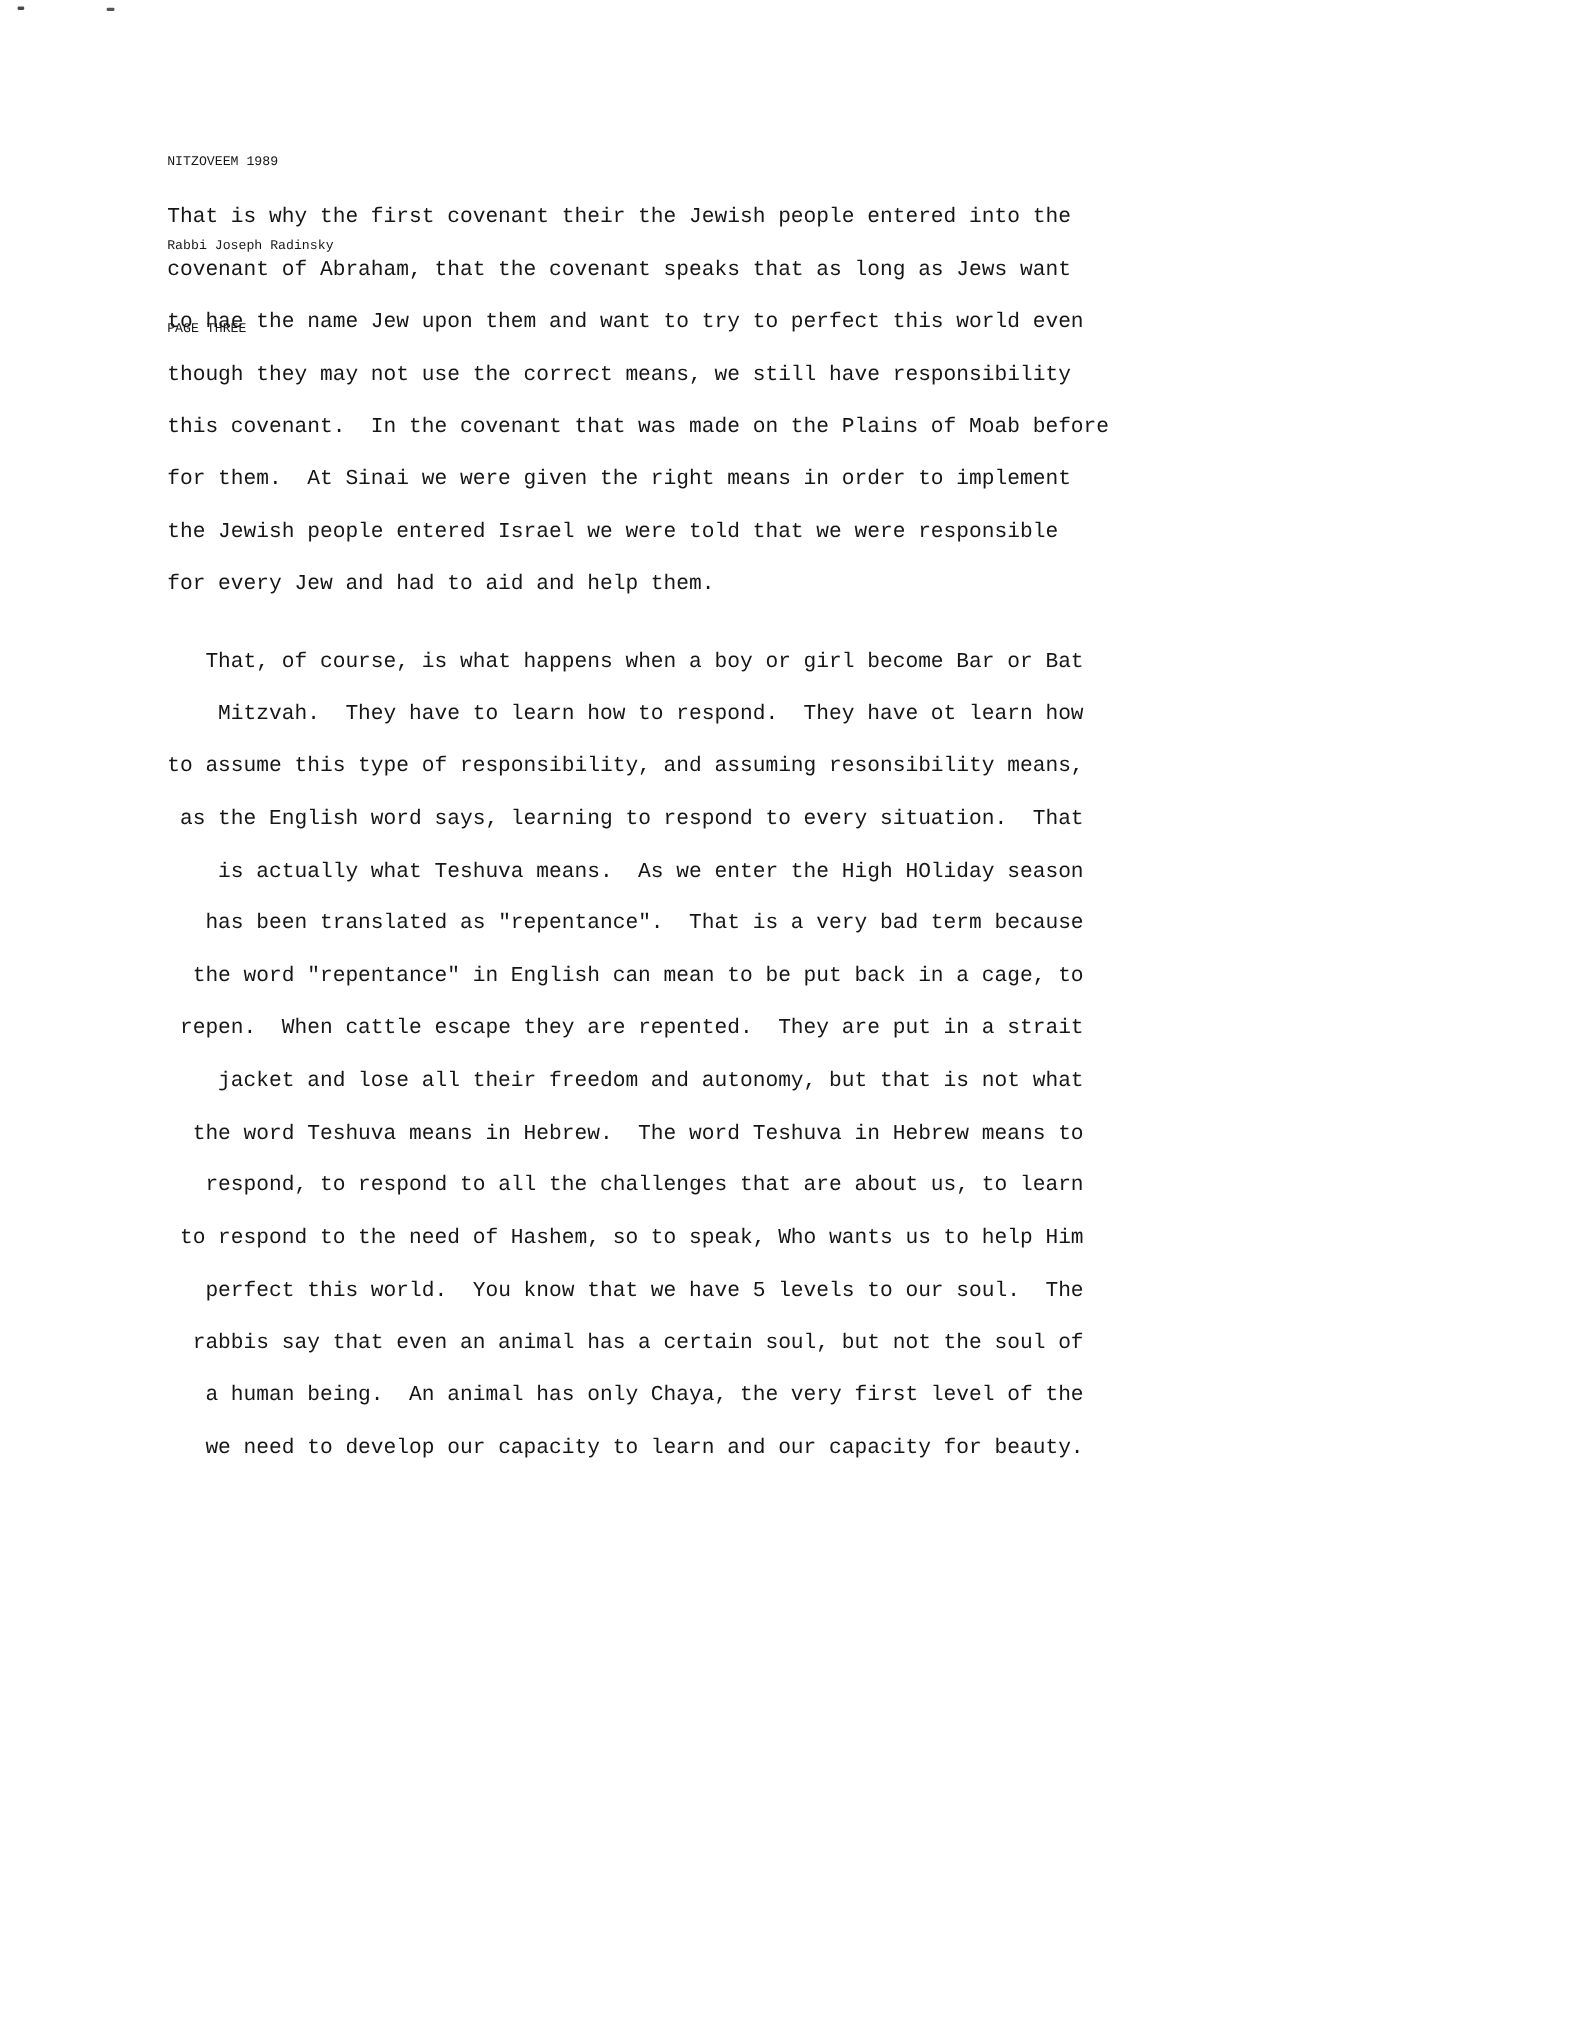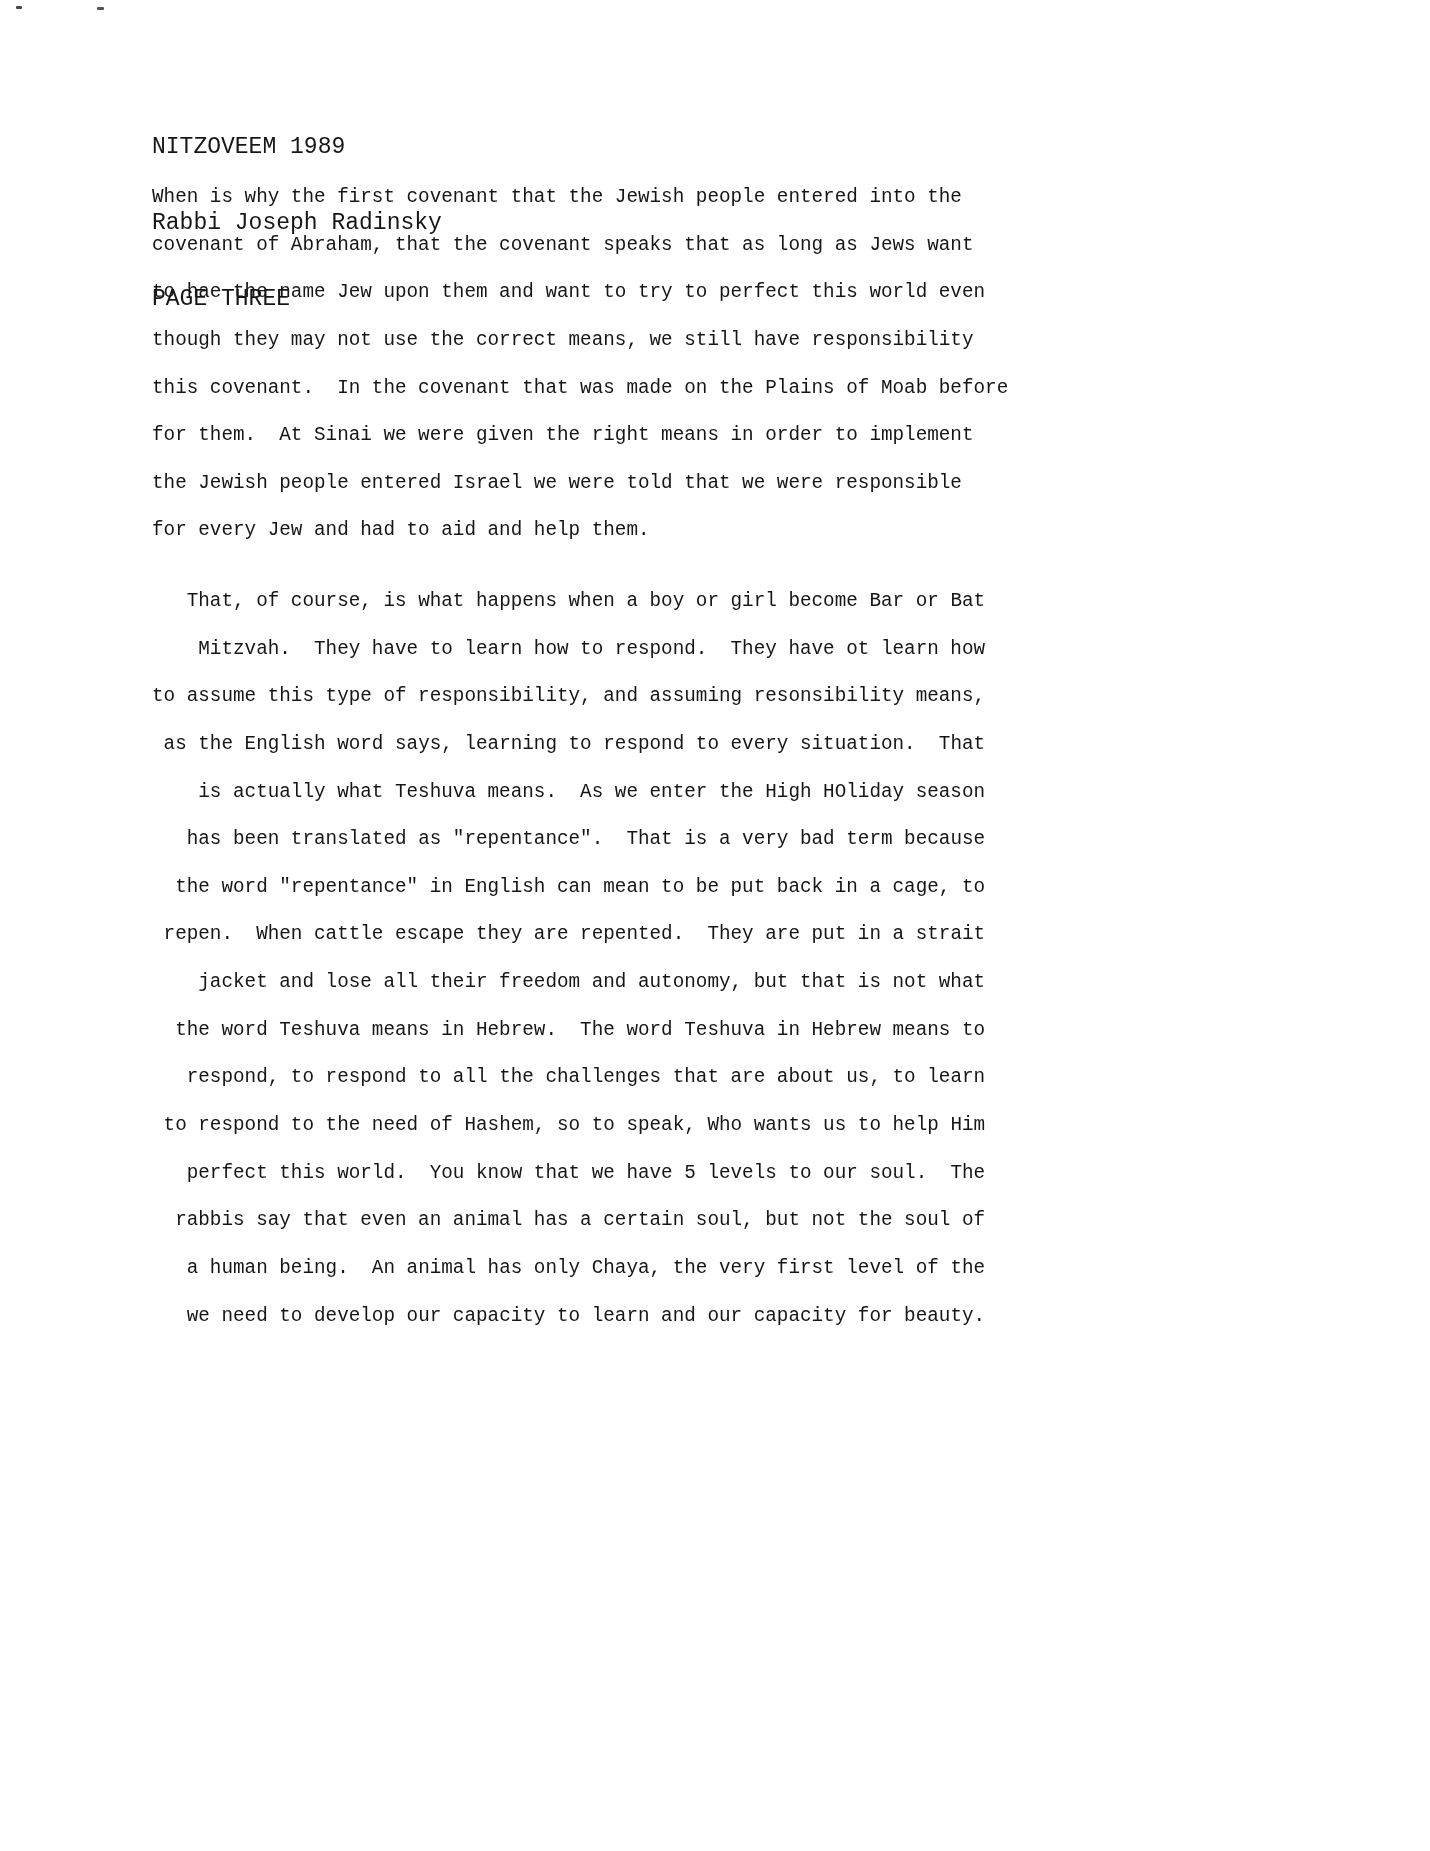--- a/index.html
+++ b/index.html
@@ -21,21 +21,21 @@
     background: #4a4a4a;
     border-radius: 1px;
   }
   .mark-1 { left: 16px; top: 6px; width: 6px; height: 3px; }
   .mark-2 { left: 97px; top: 7px; width: 7px; height: 3px; background:#555; }
 
   .header {
     position: absolute;
     left: 152px;
     top: 84px;
-    font-size: 23px;
+    font-size: 12px;
     line-height: 25.4px;
     white-space: pre;
   }
   .para {
     position: absolute;
     left: 152px;
     font-size: 19.3px;
   }
   .para-1 { top: 186px; }
   .para-2 { top: 590px; text-align: right; }
@@ -53,21 +53,21 @@
   <div class="scan-mark mark-1"></div>
   <div class="scan-mark mark-2"></div>
 
   <div class="header">
     <div class="header-line">NITZOVEEM 1989</div>
     <div class="header-line">Rabbi Joseph Radinsky</div>
     <div class="header-line">PAGE THREE</div>
   </div>
 
   <div class="para para-1">
-    <div class="line">When is why the first covenant that the Jewish people entered into the</div>
+    <div class="line">That is why the first covenant their the Jewish people entered into the</div>
     <div class="line">covenant of Abraham, that the covenant speaks that as long as Jews want</div>
     <div class="line">to hae the name Jew upon them and want to try to perfect this world even</div>
     <div class="line">though they may not use the correct means, we still have responsibility</div>
     <div class="line">this covenant.  In the covenant that was made on the Plains of Moab before</div>
     <div class="line">for them.  At Sinai we were given the right means in order to implement</div>
     <div class="line">the Jewish people entered Israel we were told that we were responsible</div>
     <div class="line">for every Jew and had to aid and help them.</div>
   </div>
 
   <div class="para para-2">

